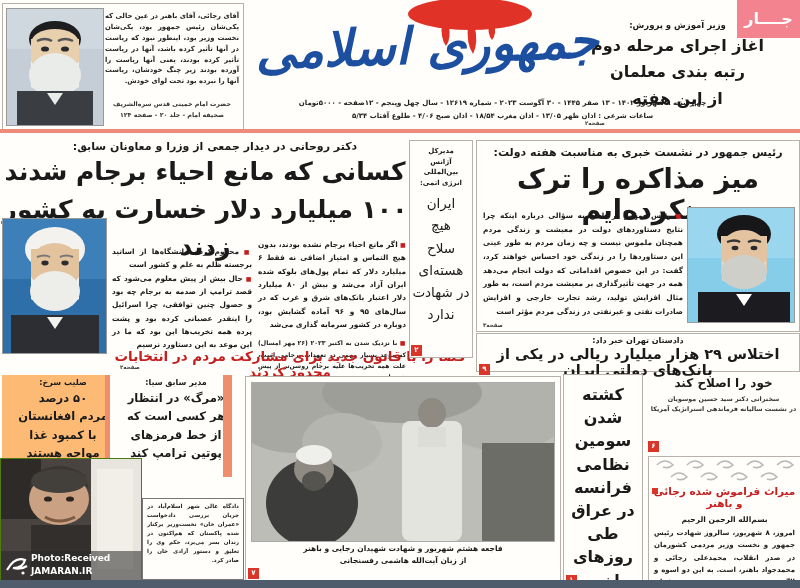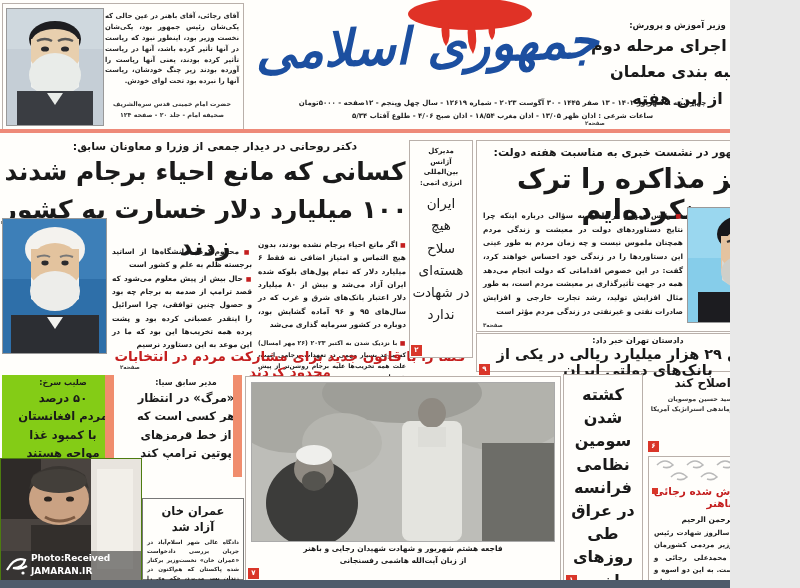--- a/index.html
+++ b/index.html
@@ -1,16 +1,16 @@
 <!DOCTYPE html>
 <html lang="fa"><head>
 <meta charset="utf-8">
 <style>
   html,body{margin:0;padding:0;background:#e8e8e8;}
-  .page{position:relative;width:730px;height:588px;background:#fffefb;overflow:hidden;
+  .page{position:relative;width:800px;height:588px;background:#fffefb;overflow:hidden;
         font-family:"DejaVu Sans",sans-serif;direction:rtl;color:#1a1a1a;}
   .abs{position:absolute;}
   .bordered{border:1px solid #b9b0aa;background:#fffefb;}
   .center{text-align:center;}
   .just{text-align:justify;text-align-last:right;}
   .kicker{font-weight:bold;}
   .badge{position:absolute;width:11px;height:11px;background:#d93629;color:#fff;
          font-size:7px;font-weight:bold;text-align:center;line-height:11px;}
   .pageref{font-size:5.5px;font-weight:bold;color:#333;}
   .bullet::before{content:"■ ";color:#c41e1e;font-size:6px;}
@@ -223,33 +223,33 @@
         <rect x="230" y="60" width="72" height="98" fill="#6d6d68"></rect>
       </svg>
     </div>
     <div class="center" style="margin-top:166px;font-size:7.5px;font-weight:bold;line-height:1.6;">
       <div>فاجعه هشتم شهریور و شهادت شهیدان رجایی و باهنر</div>
       <div>از زبان آیت‌الله هاشمی رفسنجانی</div>
     </div>
     <div class="badge" style="left:2px;bottom:2px;">۷</div>
   </div>
 
-  <div class="abs" style="left:2px;top:375px;width:112px;height:102px;background:#84cc16;">
+  <div class="abs" style="left:2px;top:375px;width:112px;height:102px;background:#fdba74;">
     <div class="salmonbar" style="right:0;"></div>
     <div class="center kicker" style="font-size:8px;margin-top:3px;margin-left:10px;">صلیب سرخ:</div>
     <div class="center" style="font-size:11.5px;font-weight:bold;line-height:1.6;margin-top:2px;margin-left:10px;">
       <div>۵۰ درصد</div>
       <div>مردم افغانستان</div>
       <div>با کمبود غذا</div>
       <div>مواجه هستند</div>
     </div>
     <div class="badge" style="left:0;bottom:-8px;">۱۲</div>
   </div>
 
-  <div class="abs" style="left:120px;top:375px;width:122px;height:102px;background:#fffefb;">
+  <div class="abs" style="left:110px;top:375px;width:122px;height:102px;background:#fffefb;">
     <div class="salmonbar" style="right:0;"></div>
     <div class="center kicker" style="font-size:8px;margin-top:3px;margin-left:10px;">مدیر سابق سیا:</div>
     <div class="center" style="font-size:11.5px;font-weight:bold;line-height:1.6;margin-top:2px;margin-left:10px;">
       <div>«مرگ» در انتظار</div>
       <div>هر کسی است که</div>
       <div>از خط قرمزهای</div>
       <div>پوتین ترامپ کند</div>
     </div>
     <div class="badge" style="left:0;bottom:-8px;">۱۲</div>
   </div>
@@ -272,23 +272,19 @@
       <svg class="abs" style="left:2px;top:3px;" width="26" height="24" viewBox="0 0 26 24">
         <path d="M4 16 q8 -14 18 -10 q-2 8 -12 8 q8 2 14 -2" stroke="#fff" stroke-width="2.2" fill="none"></path>
         <circle cx="20" cy="19" r="1.6" fill="#fff"></circle>
       </svg>
       <div class="abs" style="left:30px;top:2px;color:#fff;font-size:9px;font-weight:bold;">Photo:Received</div>
       <div class="abs" style="left:30px;top:15px;color:#fff;font-size:9px;font-weight:bold;">JAMARAN.IR</div>
     </div>
   </div>
 
   <div class="abs bordered" style="left:142px;top:498px;width:100px;height:80px;border-color:#777;">
-    <div class="center" style="font-size:11.5px;font-weight:bold;line-height:1.4;margin-top:4px;">
-      <div>عمران خان</div>
-      <div>آزاد شد</div>
-    </div>
     <div class="just" style="margin:3px 4px 0 4px;font-size:5.6px;font-weight:bold;line-height:1.6;color:#222;">دادگاه عالی شهر اسلام‌آباد در جریان بررسی دادخواست «عمران خان» نخست‌وزیر برکنار شده پاکستان که هم‌اکنون در زندان بسر می‌برد، حکم وی را تعلیق و دستور آزادی خان را صادر کرد.</div>
 
   </div>
 
   <div class="abs" style="left:0;top:580px;width:800px;height:8px;background:#4e5c6b;"></div>
 
 </div>
 
 </body></html>

